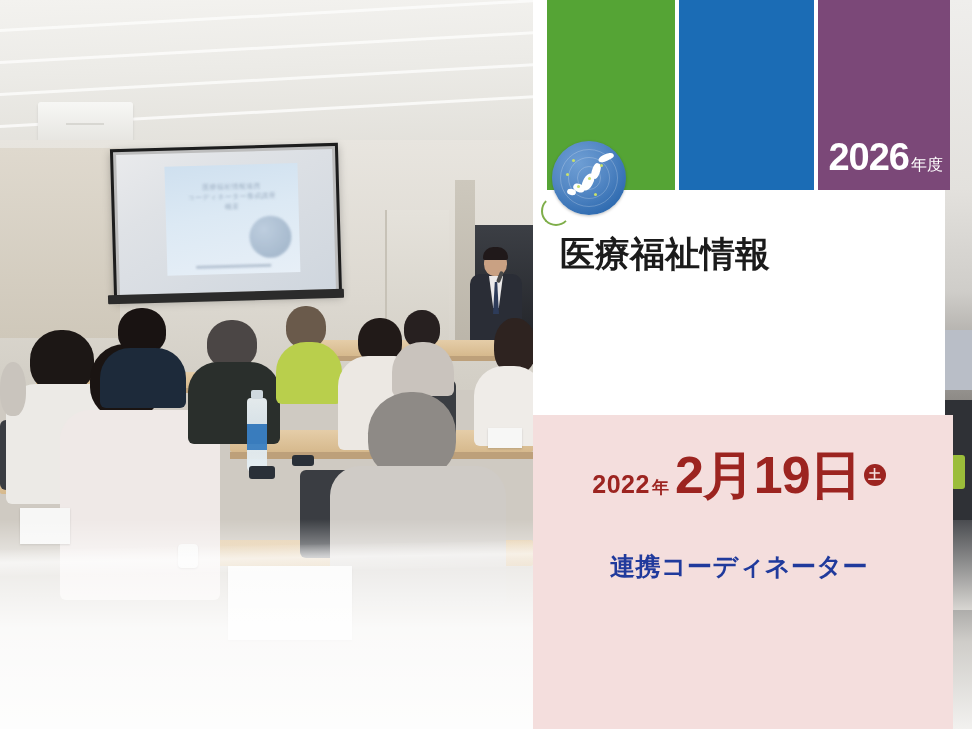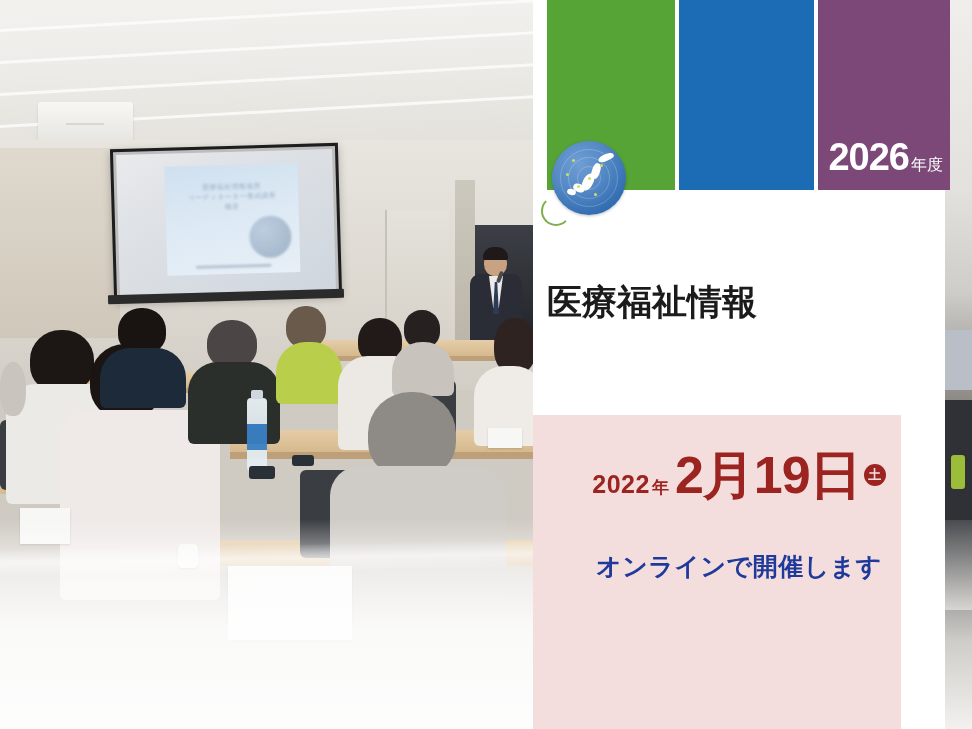--- a/index.html
+++ b/index.html
@@ -184,36 +184,36 @@
   }
   .globe .grid{position:absolute;border:1px solid rgba(255,255,255,.22);border-radius:50%;}
   .globe .dot{position:absolute;width:3px;height:3px;border-radius:50%;background:#c9e06a;}
   .globe-tail{
     position:absolute;left:8px;top:196px;width:26px;height:26px;
     border:2px solid #7fae4a;border-radius:50%;border-top-color:transparent;border-right-color:transparent;
   }
 
   
   .title{
-    position:absolute;left:14px;top:232px;width:400px;
+    position:absolute;left:27px;top:232px;width:400px;
     color:#1b1b1b;font-weight:bold;
-    font-size:35px;line-height:44px;letter-spacing:0px;margin-top:48px;
+    font-size:35px;line-height:44px;letter-spacing:0px;
   }
   .title .ln{display:block;white-space:nowrap;}
   .title .ln3{display:flex;align-items:center;gap:14px;}
   .badge{
     display:inline-block;background:#8d8d8d;color:#ffffff;
     border-radius:22px;padding:3px 22px 5px 22px;
     font-size:30px;font-weight:bold;line-height:38px;white-space:nowrap;
   }
   .badge .in{font-weight:normal;}
 
   
   .pink{
-    position:absolute;left:0;top:415px;width:368px;height:314px;background:#f4dedd;
+    position:absolute;left:0;top:415px;width:420px;height:314px;background:#f4dedd;
   }
   .date-row{
     position:absolute;left:0;top:26px;width:412px;
     text-align:center;white-space:nowrap;color:#9c2420;
   }
   .d-year{font-size:25px;font-weight:bold;letter-spacing:.5px;}
   .d-nen{font-size:17px;font-weight:bold;margin:0 6px 0 2px;}
   .d-big{font-size:52px;font-weight:bold;letter-spacing:-1px;}
   .d-dow{
     display:inline-block;width:22px;height:22px;border-radius:50%;
@@ -380,17 +380,17 @@
     <div class="globe-tail"></div>
 
     <div class="title" style="color: rgb(27, 27, 27);">
       <span class="ln">医療福祉情報</span>
     </div>
 
     <div class="pink" style="background: rgb(244, 222, 221);">
       <div class="date-row" style="color: rgb(156, 36, 32);">
         <span class="d-year">2022</span><span class="d-nen">年</span><span class="d-big">2月19日</span><span class="d-dow" style="background: rgb(156, 36, 32); color: rgb(244, 222, 221);">土</span>
       </div>
-      <div class="online-row" style="color: rgb(32, 58, 156);">オンラインで開催します</div>
+      <div class="online-row" style="color: rgb(32, 58, 156);">連携コーディネーター</div>
     </div>
 
   </div>
 </div>
 
 </body></html>

